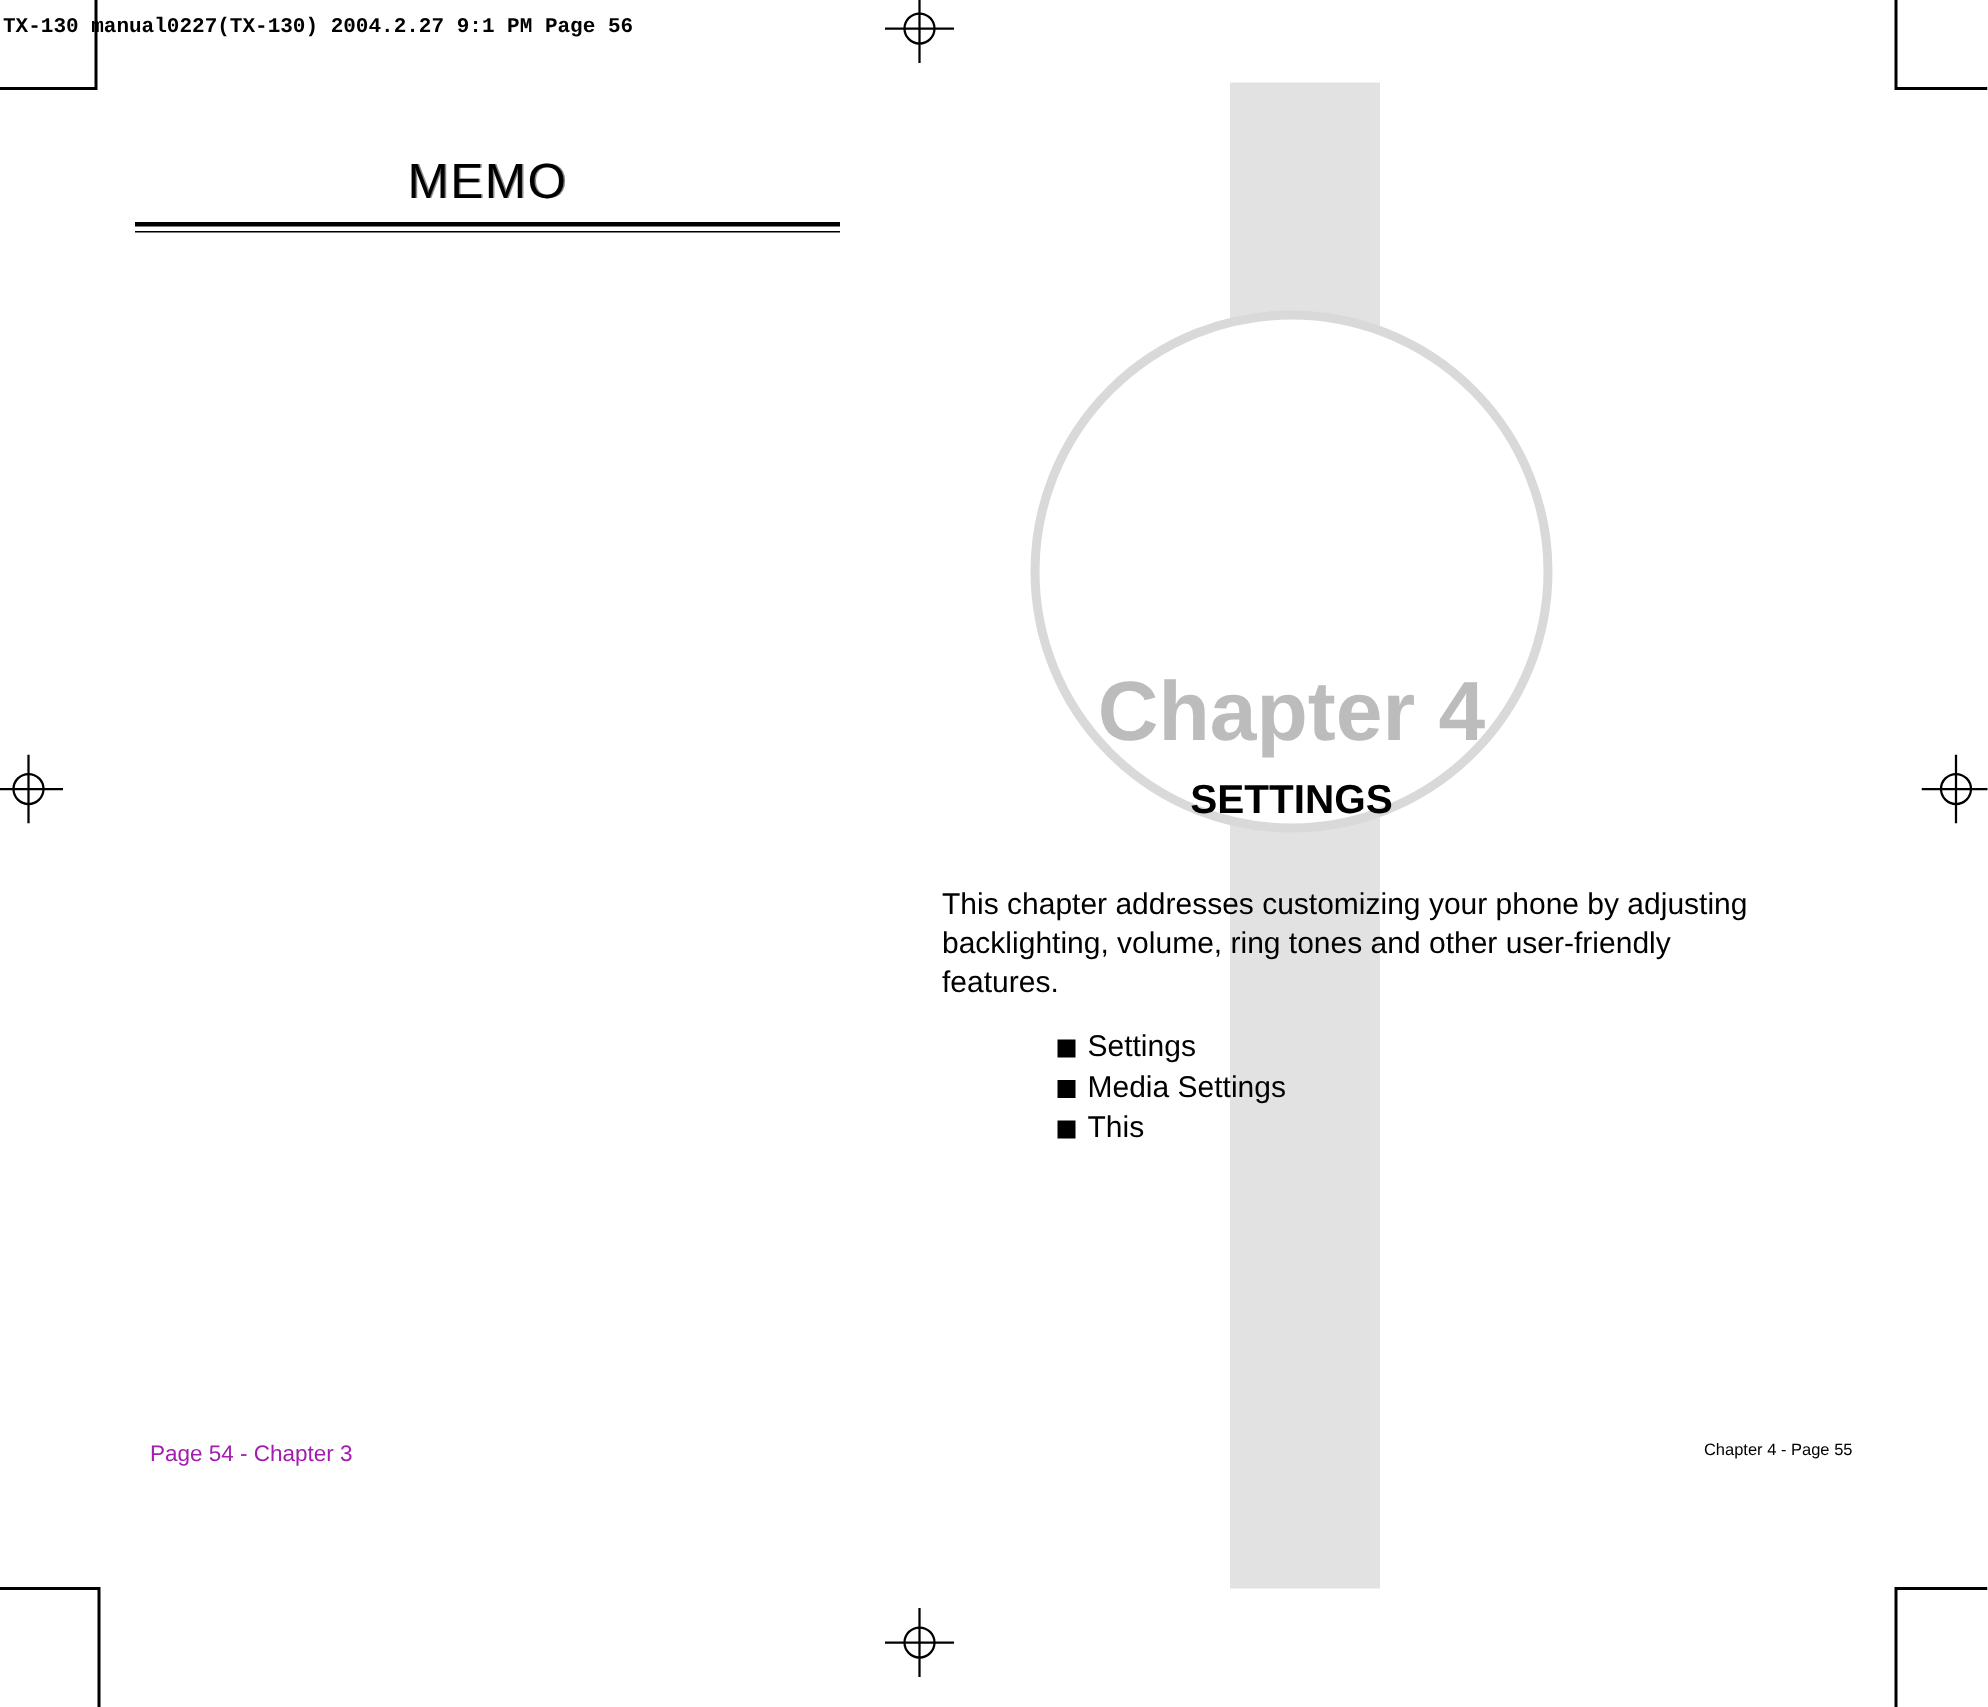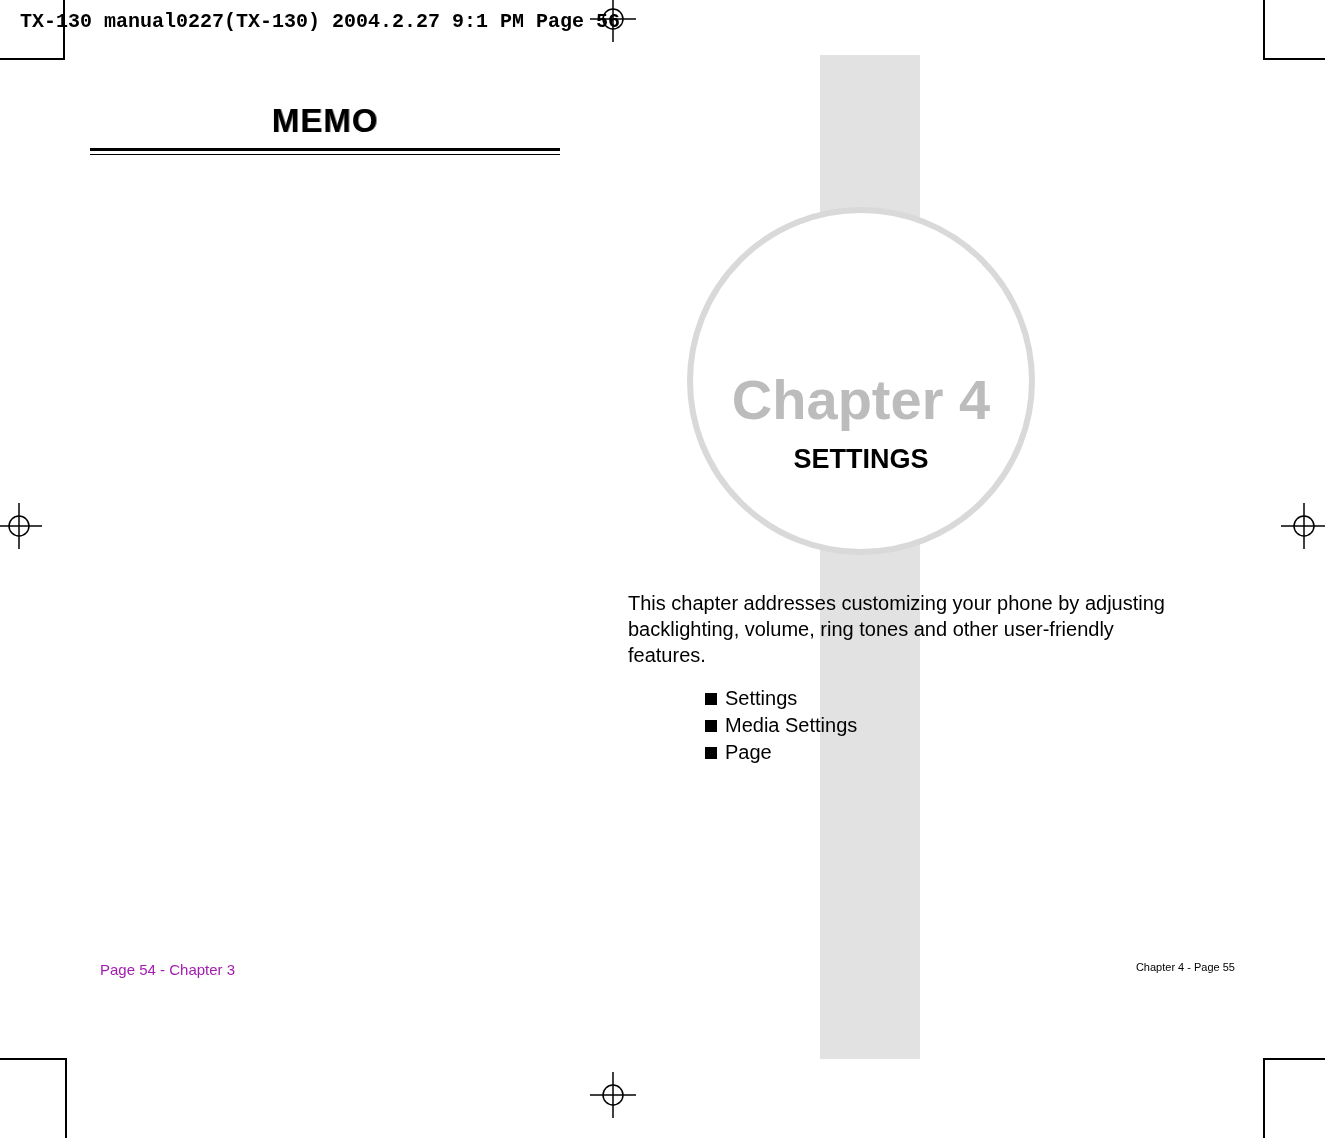--- a/index.html
+++ b/index.html
@@ -11,23 +11,23 @@
       width: 1325px;
       height: 1138px;
       background: #ffffff;
       font-family: Arial, Helvetica, sans-serif;
       position: relative;
       overflow: hidden;
     }
     .header-line {
       position: absolute;
       top: 10px;
-      left: 20px;
+      left: 2px;
       font-family: "Courier New", monospace;
-      font-size: 20px;
+      font-size: 14px;
       letter-spacing: 0px;
       font-weight: bold;
     }
     .crop-top-left {
       position: absolute;
       top: 0;
       left: 63px;
       width: 2px;
       height: 60px;
       background: #000;
@@ -101,21 +101,21 @@
 
     .memo-block {
       position: absolute;
       top: 102px;
       left: 90px;
       width: 470px;
     }
     .memo-title {
       text-align: center;
       font-size: 33px;
-      font-weight: bold;
+      font-weight: normal;
       letter-spacing: 1px;
       text-shadow: 1px 0 0 #888;
       padding-bottom: 8px;
     }
     .memo-underline-thick {
       height: 3px;
       background: #000;
       width: 100%;
     }
     .memo-underline-thin {
@@ -138,21 +138,21 @@
       top: 207px;
       left: 687px;
       width: 348px;
       height: 348px;
       border-radius: 50%;
       border: 6px solid #d9d9d9;
       background: #fff;
       display: flex;
       flex-direction: column;
       align-items: center;
-      justify-content: center;
+      justify-content: flex-end;
       padding-top: 80px;
     }
     .chapter-title {
       font-size: 56px;
       font-weight: bold;
       color: #bcbcbc;
       letter-spacing: 0px;
     }
     .chapter-subtitle {
       margin-top: 12px;
@@ -265,18 +265,18 @@
   <div class="item">
     <span class="black-square"></span>
     <span>Settings</span>
   </div>
   <div class="item">
     <span class="black-square"></span>
     <span>Media Settings</span>
   </div>
   <div class="item">
     <span class="black-square"></span>
-    <span>Page</span>
+    <span>This</span>
   </div>
 </div>
 
 <div class="footer-left">Page 54 - Chapter 3</div>
 <div class="footer-right">Chapter 4 - Page 55</div>
 
 </body></html>

